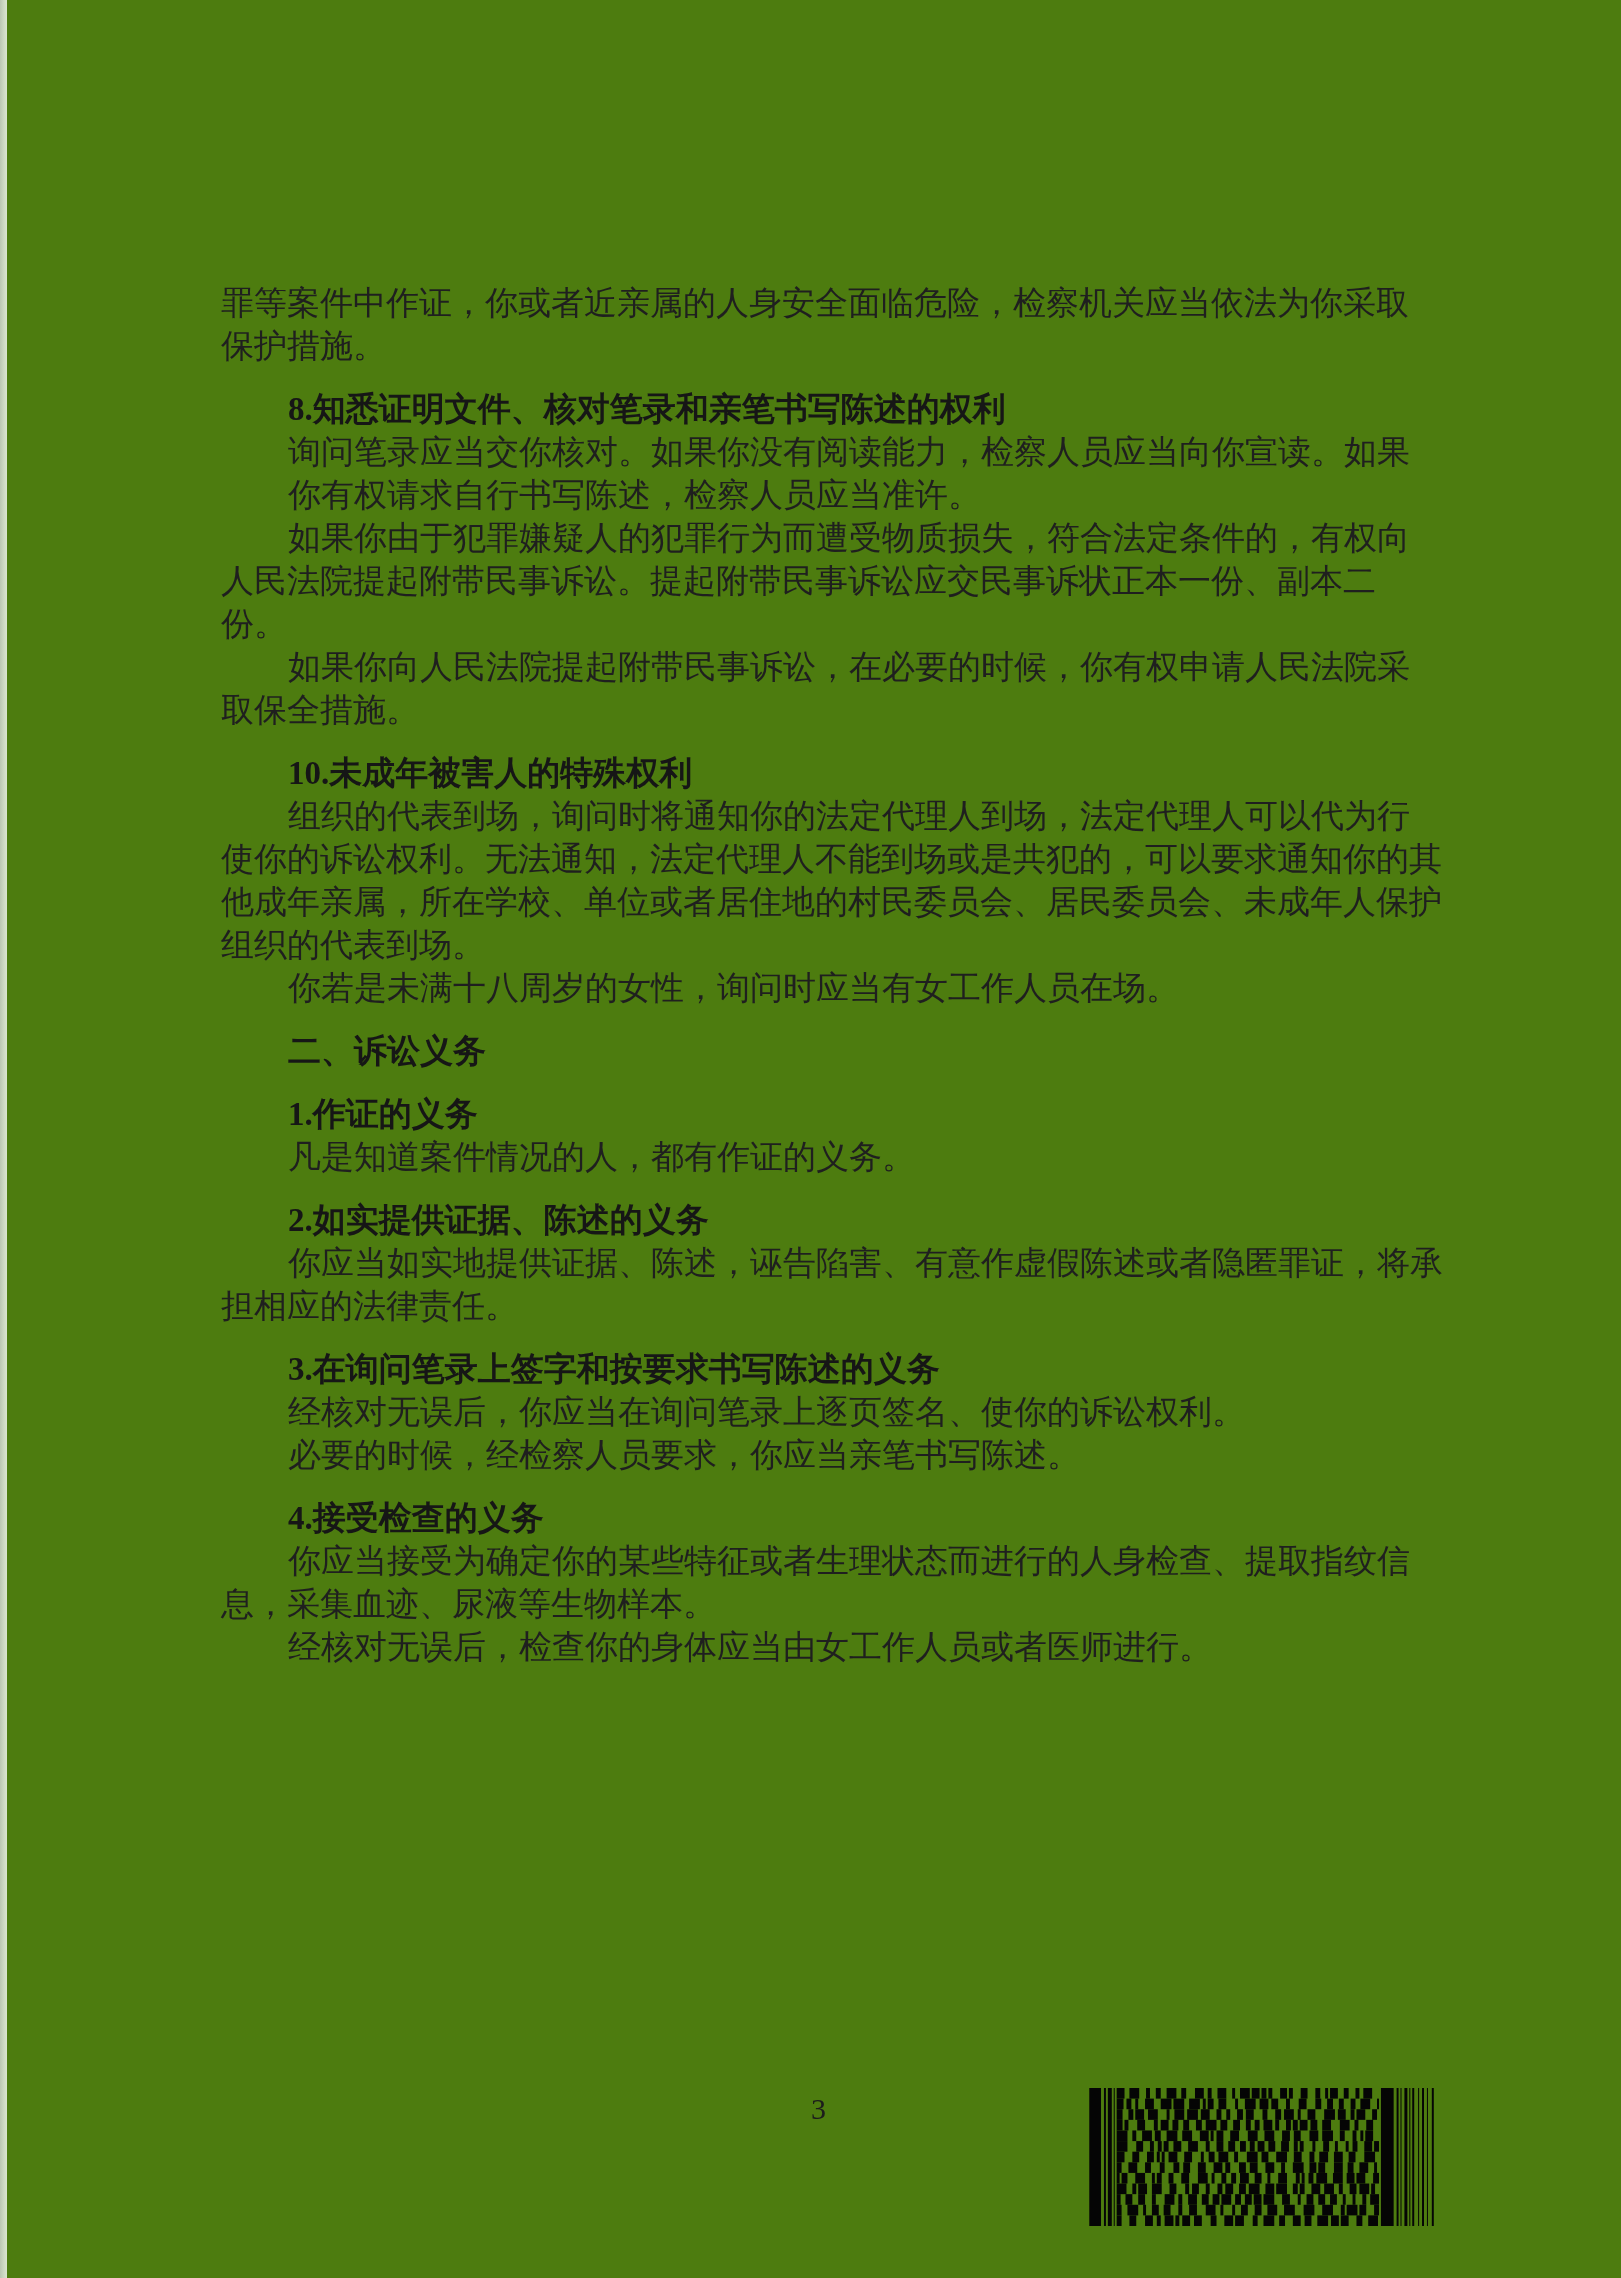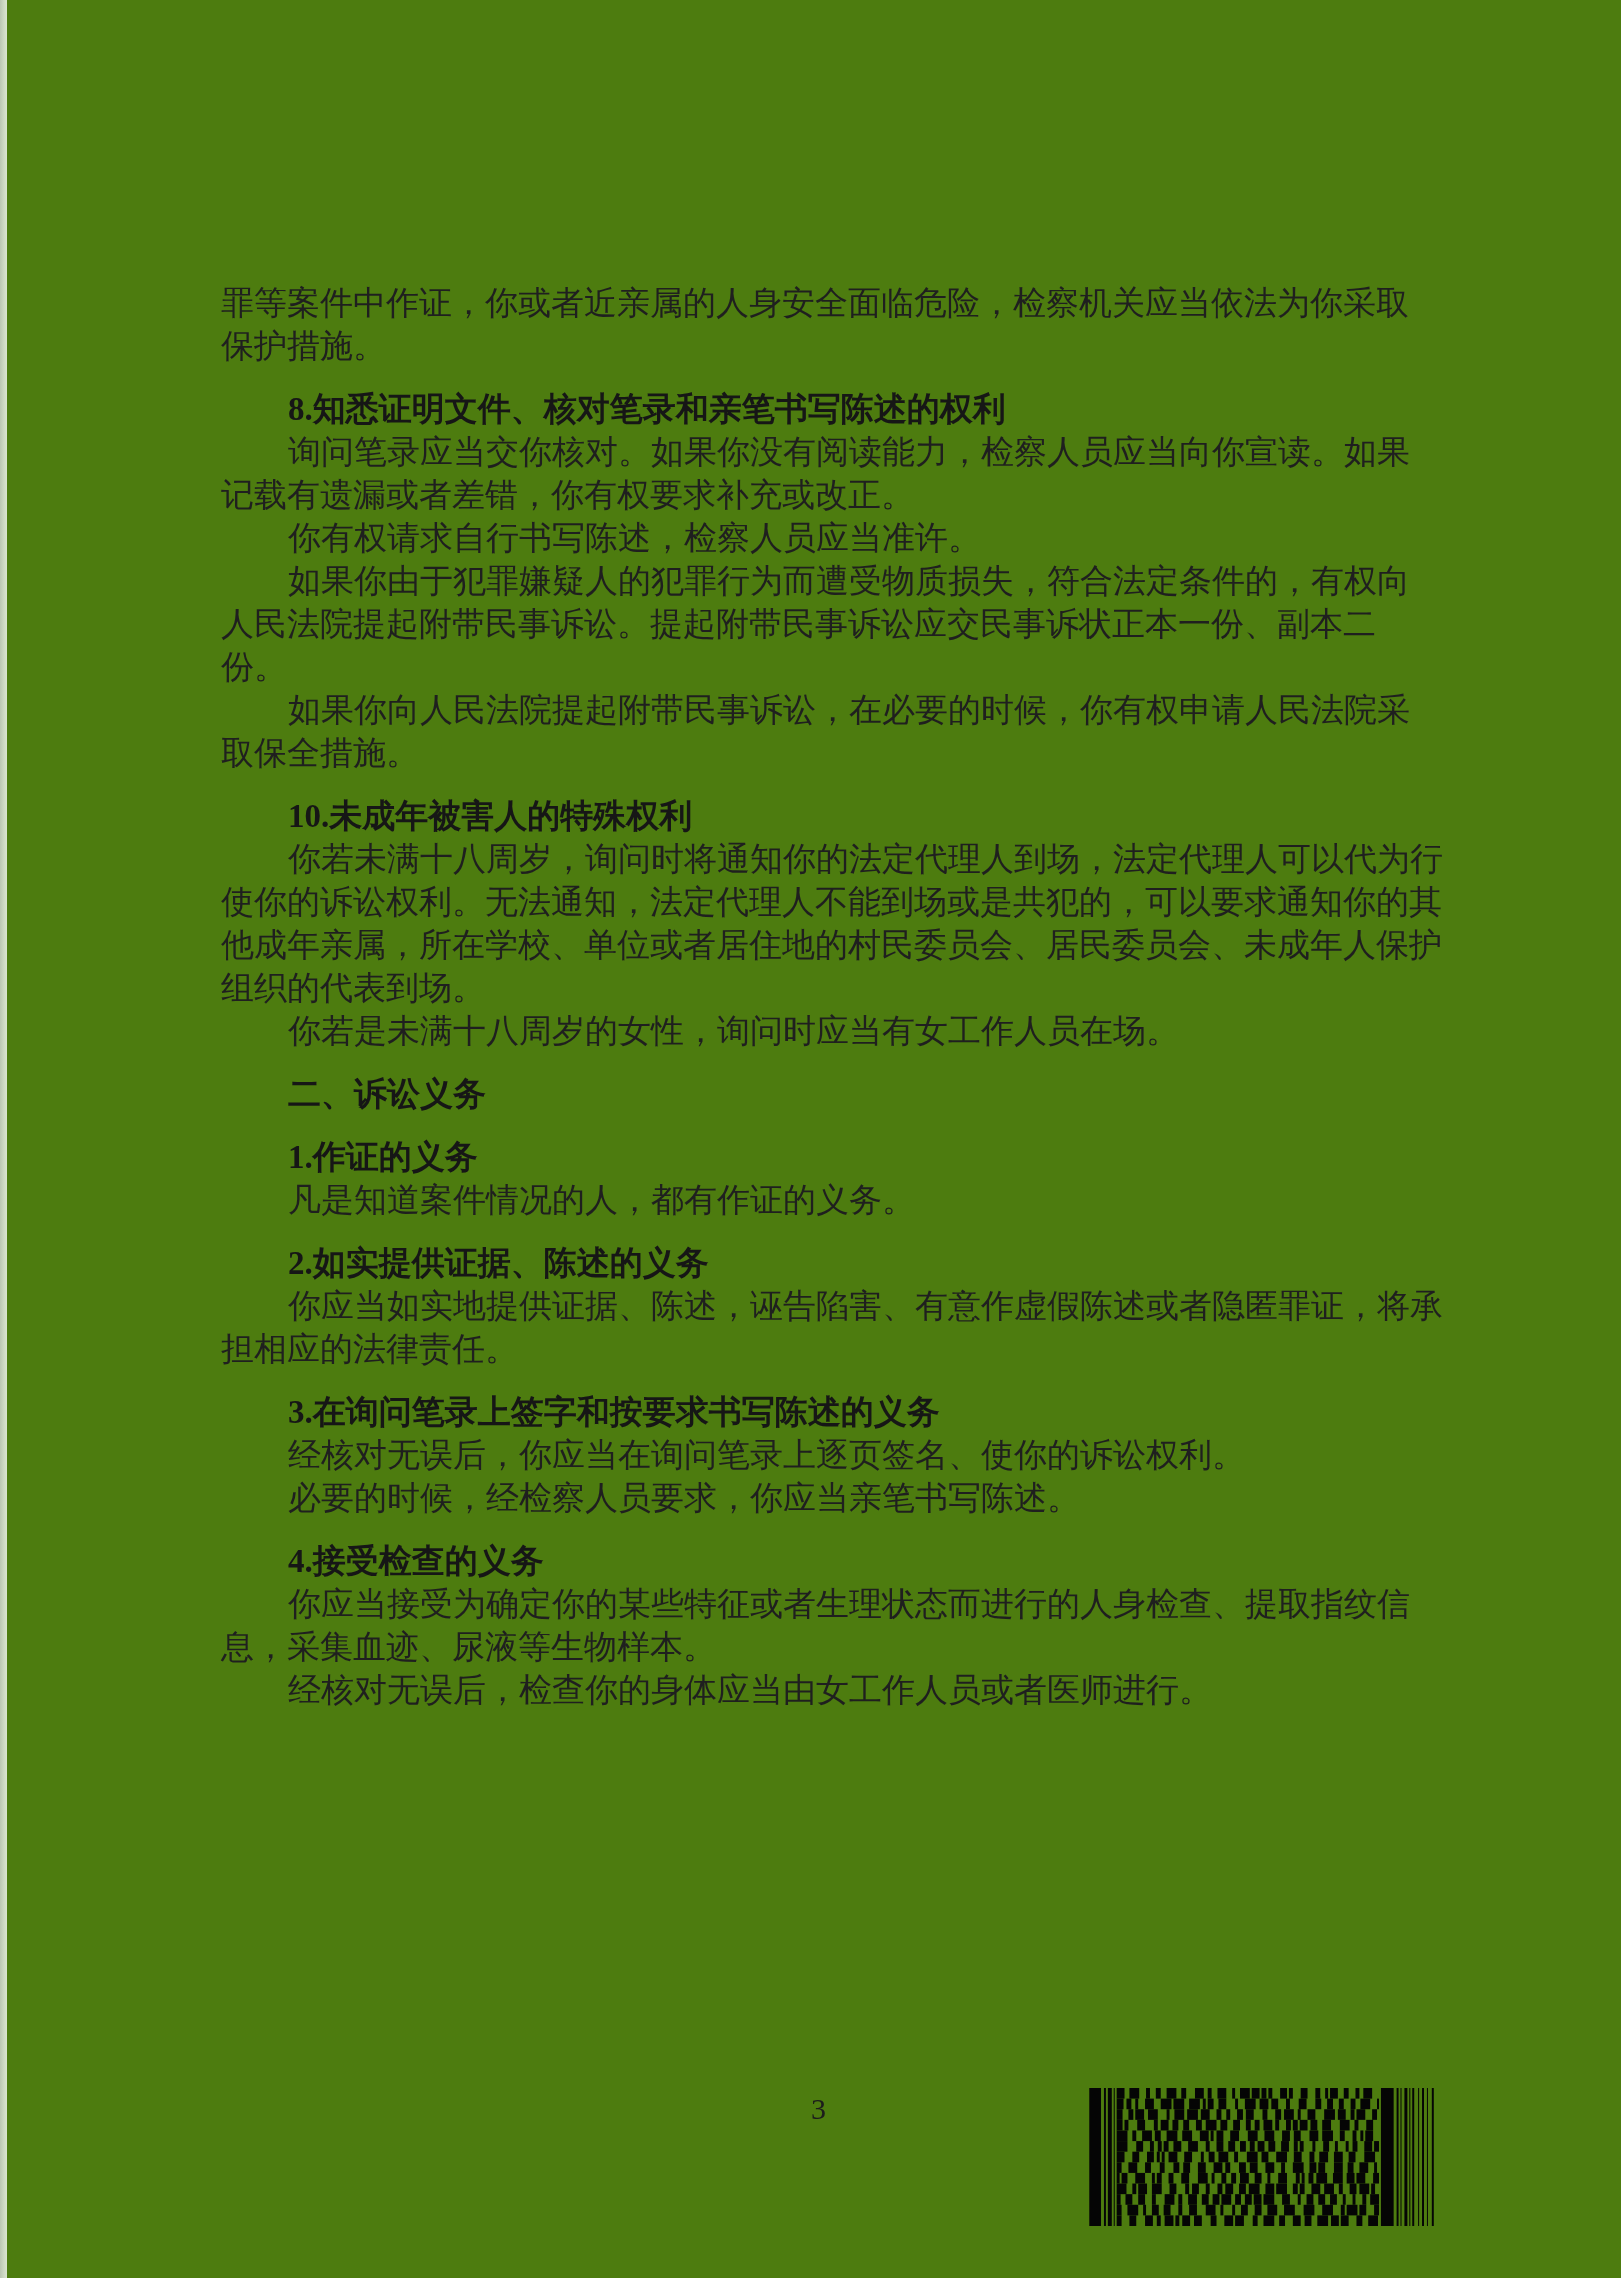--- a/index.html
+++ b/index.html
@@ -42,29 +42,28 @@
 <body>
 
 <div class="page">
   <div class="scan-edge"></div>
 
   <div class="text-block">
       <div class="line">罪等案件中作证，你或者近亲属的人身安全面临危险，检察机关应当依法为你采取</div>
       <div class="line">保护措施。</div>
       <div class="line ind b">8.知悉证明文件、核对笔录和亲笔书写陈述的权利</div>
       <div class="line ind">询问笔录应当交你核对。如果你没有阅读能力，检察人员应当向你宣读。如果</div>
-      <div class="line">记载有遗漏或者差错，你有权要求补充或改正。</div>
       <div class="line ind">你有权请求自行书写陈述，检察人员应当准许。</div>
       <div class="line ind">如果你由于犯罪嫌疑人的犯罪行为而遭受物质损失，符合法定条件的，有权向</div>
       <div class="line">人民法院提起附带民事诉讼。提起附带民事诉讼应交民事诉状正本一份、副本二</div>
       <div class="line">份。</div>
       <div class="line ind">如果你向人民法院提起附带民事诉讼，在必要的时候，你有权申请人民法院采</div>
       <div class="line">取保全措施。</div>
       <div class="line ind b">10.未成年被害人的特殊权利</div>
-      <div class="line ind">你若未满十八周岁，询问时将通知你的法定代理人到场，法定代理人可以代为行</div>
+      <div class="line ind">组织的代表到场，询问时将通知你的法定代理人到场，法定代理人可以代为行</div>
       <div class="line">使你的诉讼权利。无法通知，法定代理人不能到场或是共犯的，可以要求通知你的其</div>
       <div class="line">他成年亲属，所在学校、单位或者居住地的村民委员会、居民委员会、未成年人保护</div>
       <div class="line">组织的代表到场。</div>
       <div class="line ind">你若是未满十八周岁的女性，询问时应当有女工作人员在场。</div>
       <div class="line ind b">二、诉讼义务</div>
       <div class="line ind b">1.作证的义务</div>
       <div class="line ind">凡是知道案件情况的人，都有作证的义务。</div>
       <div class="line ind b">2.如实提供证据、陈述的义务</div>
       <div class="line ind">你应当如实地提供证据、陈述，诬告陷害、有意作虚假陈述或者隐匿罪证，将承</div>
       <div class="line">担相应的法律责任。</div>

